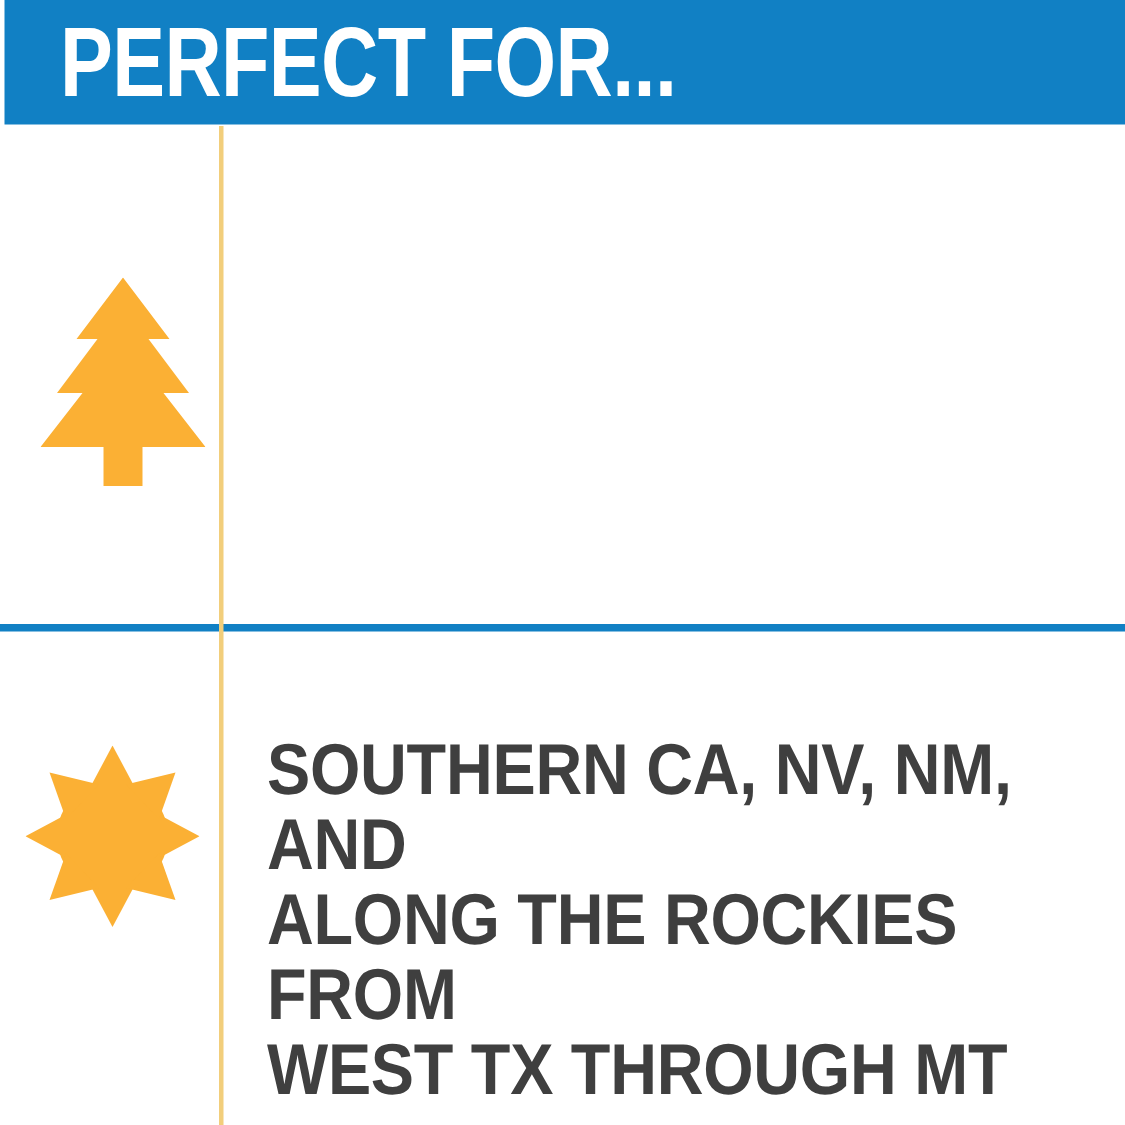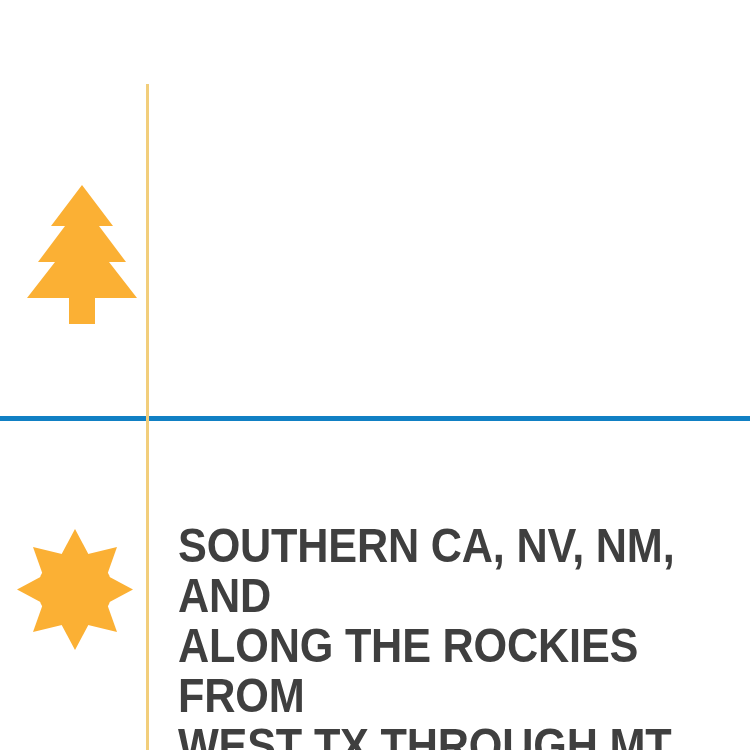--- a/index.html
+++ b/index.html
@@ -63,21 +63,21 @@
     background: #1180C4;
   }
 
   
   .row {
     position: absolute;
     left: 0;
     width: 750px;
   }
   .row-outdoor { top: 84px; height: 332px; }
-  .row-regions { top: 437px; height: 263px; }
+  .row-regions { top: 405px; height: 263px; }
 
   .icon-cell {
     position: absolute;
     left: 0;
     top: 0;
     width: 146px;
     height: 100%;
   }
   .text-cell {
     position: absolute;
@@ -115,20 +115,23 @@
     width: 116px;
     height: 121px;
   }
   svg { display: block; }
 </style>
 </head>
 <body>
 
 <div id="infographic">
 
+  <div class="header-band">
+    <div class="header-title">PERFECT FOR...</div>
+  </div>
 
   <div class="row row-outdoor">
     <div class="icon-cell">
       <div class="tree-icon">
         <svg viewBox="0 0 110 139" width="110" height="139" aria-hidden="true">
           <path fill="#FBB034" d="M55 0 L86 41 L72 41 L99 77 L82 77 L110 113 L68 113 L68 139 L42 139 L42 113 L0 113 L28 77 L11 77 L38 41 L24 41 Z"></path>
         </svg>
       </div>
     </div>
   </div>

